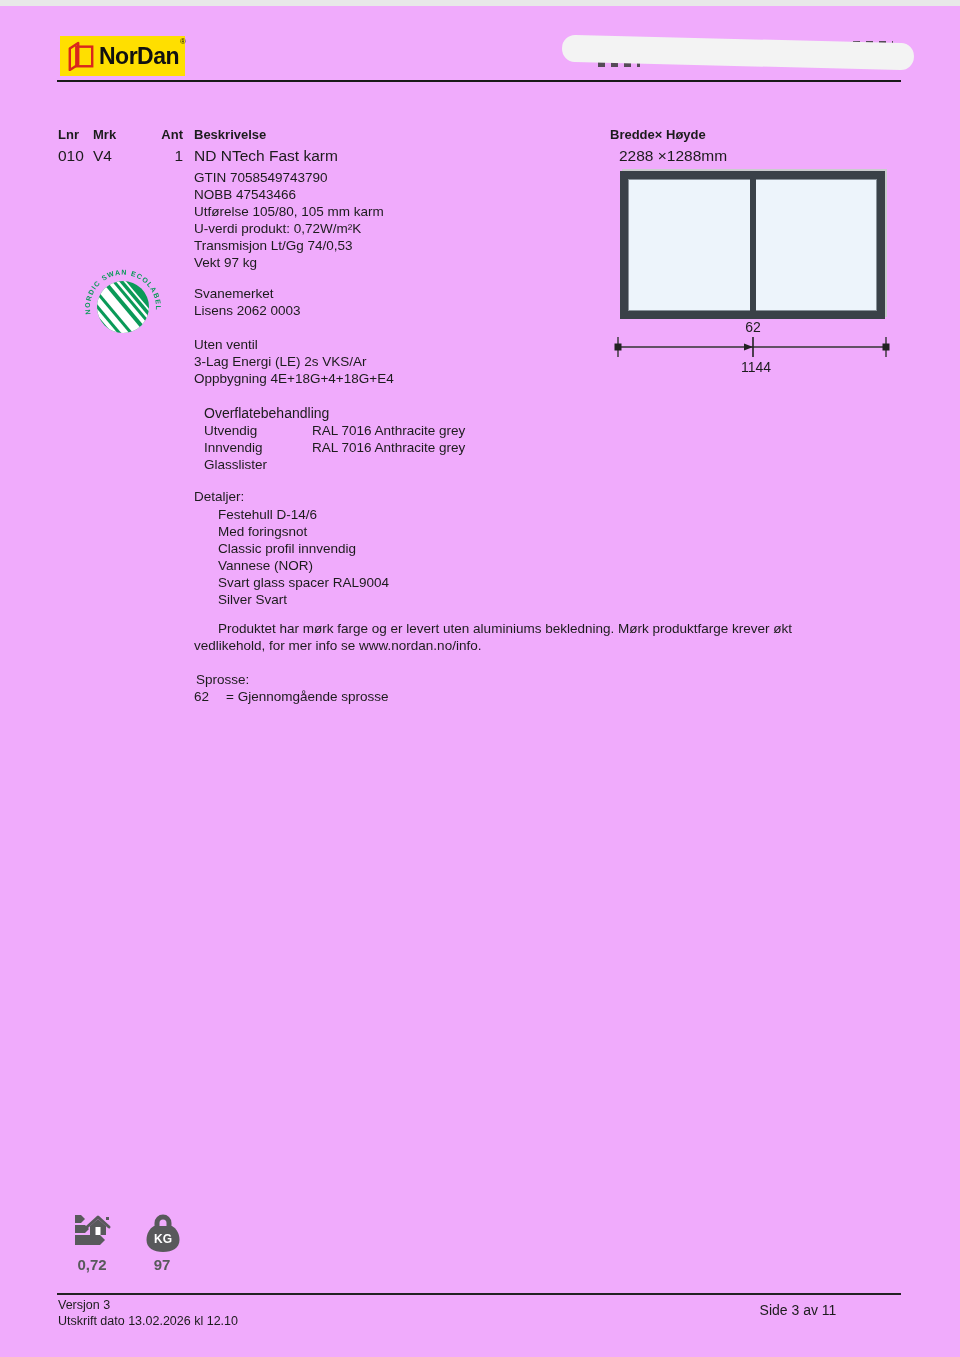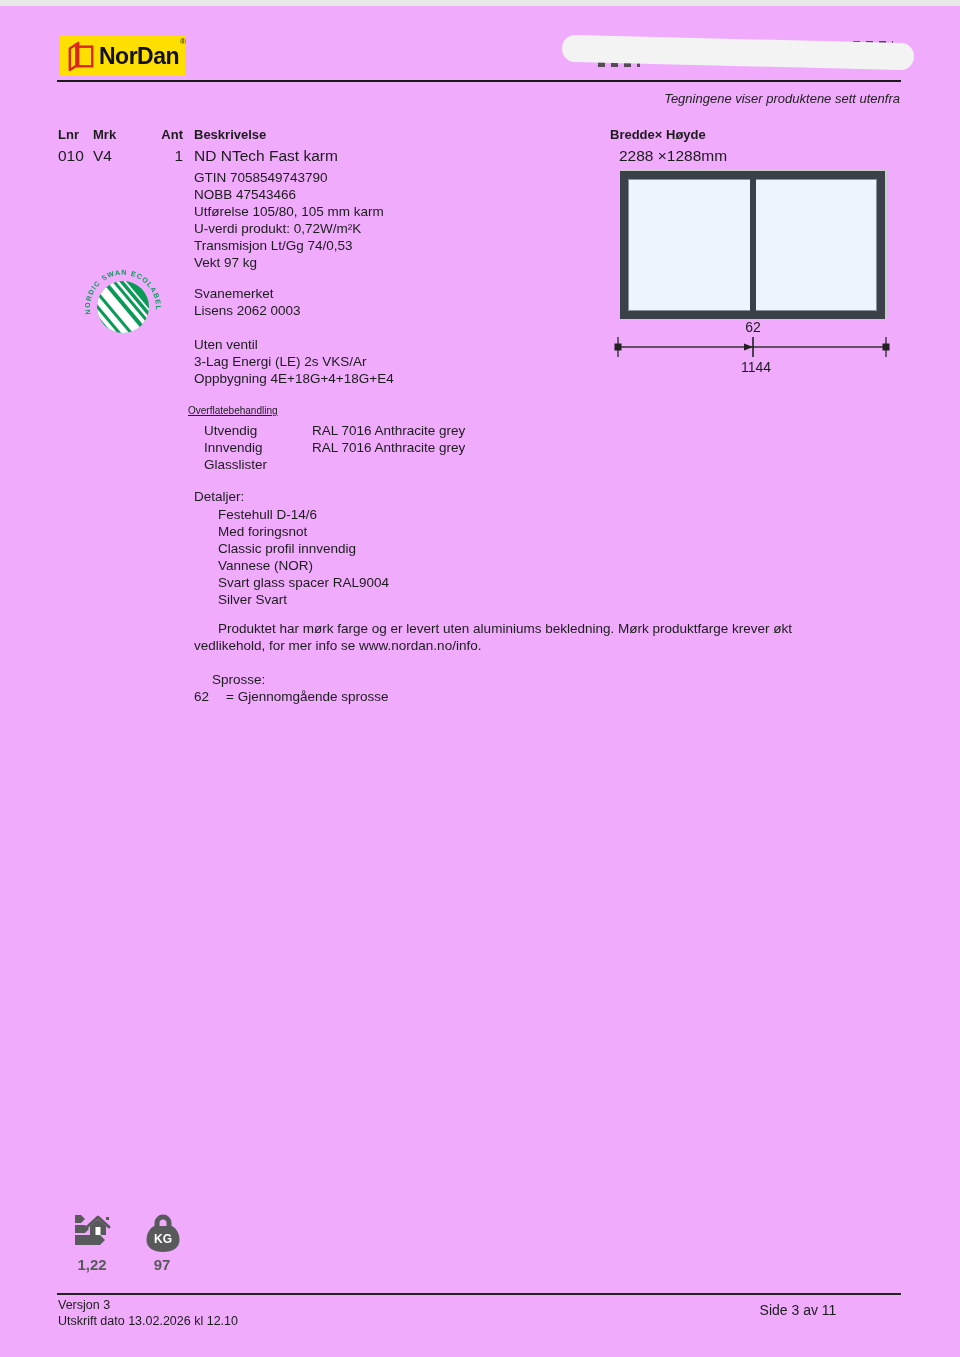--- a/index.html
+++ b/index.html
@@ -47,33 +47,33 @@
   .col-besk{left:194px;}
   .col-dims{left:610px;}
   .td{font-size:15.5px;top:141px;}
   .td-dims{left:619px;}
 
   .textblock{font-size:13.5px;line-height:17px;}
   .details-block{left:194px;top:163px;}
   .svan-block{left:194px;top:279px;}
   .glazing-block{left:194px;top:330px;}
 
-  .surface-title{left:188px;top:399px;font-size:10px;text-decoration:underline;}
+  .surface-title{left:204px;top:399px;font-size:14px;}
   .surface-rows{left:204px;top:416px;}
   .surface-row{display:flex;justify-content:space-between;}
   .surface-label{width:108px;flex:0 0 108px;}
 
   .det-title{left:194px;top:483px;font-size:13.5px;}
   .det-items{left:218px;top:500px;}
 
   .note-par{
     left:194px;top:614px;width:652px;
     font-size:13.5px;line-height:17px;text-indent:24px;
   }
-  .sprosse-title{left:212px;top:666px;font-size:13.5px;text-align:center;}
+  .sprosse-title{left:196px;top:666px;font-size:13.5px;text-align:center;}
   .sprosse-code{left:194px;top:683px;font-size:13.5px;}
   .sprosse-desc{left:226px;top:683px;font-size:13.5px;}
 
   
   .win{
     left:620px;top:165px;width:265px;height:148px;
     background:#3a4148;
     box-shadow:2px -2px 0 #caccce;
   }
   .win-glass{
@@ -116,21 +116,20 @@
       <rect x="10" y="6" width="17" height="21" fill="none" stroke="#d9261c" stroke-width="2.6"></rect>
     </svg>
     <span class="logo-text"><span>NorDan</span><span class="logo-reg">®</span></span>
   </div>
 
   <div class="abs smudge" style="left:598px;top:54px;width:42px;"></div>
   <div class="abs smudge" style="left:853px;top:35px;width:40px;"></div>
   <div class="abs redact"></div>
 
   <div class="abs hrule"></div>
-  <div class="abs note-line">Tegningene viser produktene sett utenfra</div>
 
   <div class="abs th col-lnr">Lnr</div>
   <div class="abs th col-mrk">Mrk</div>
   <div class="abs th col-ant">Ant</div>
   <div class="abs th col-besk">Beskrivelse</div>
   <div class="abs th col-dims">Bredde× Høyde</div>
 
   <div class="abs td col-lnr">010</div>
   <div class="abs td col-mrk">V4</div>
   <div class="abs td col-ant">1</div>
@@ -234,21 +233,21 @@
       <polygon points="3,13 13,13 17,17 13,21 3,21"></polygon>
       <polygon points="3,23 28,23 33,28 28,33 3,33"></polygon>
     </g>
     <g fill="none" stroke="#58595b" stroke-width="3" stroke-linejoin="round" stroke-linecap="round">
       <path d="M15,15 L26,5 L37,15"></path>
     </g>
     <rect x="34" y="5" width="3" height="3" class="badge-icon"></rect>
     <path d="M18,14 L26,7 L34,14 V23 H18 Z" class="badge-icon"></path>
     <rect x="23.5" y="15" width="5" height="8" fill="#ffffff"></rect>
   </svg>
-  <div class="abs badge-val uval">1,22</div>
+  <div class="abs badge-val uval">0,72</div>
 
   <svg class="abs" style="left:144px;top:1206px;" width="38" height="42" viewBox="0 0 38 42">
     <path d="M13,15 v-4 a6,6 0 0 1 12,0 v4" fill="none" stroke="#58595b" stroke-width="5" stroke-linecap="round"></path>
     <path d="M10,14 h18 c5,3 7.5,8 7.5,14 c0,8 -7,12 -16.5,12 s-16.5,-4 -16.5,-12 c0,-6 2.5,-11 7.5,-14 z" class="badge-icon"></path>
     <text x="19" y="31" text-anchor="middle" font-family="Liberation Sans, sans-serif" font-weight="700" font-size="12" fill="#ffffff">KG</text>
   </svg>
   <div class="abs badge-val wval">97</div>
 
   <div class="abs frule"></div>
   <div class="abs f-small f-version">Versjon 3</div>

